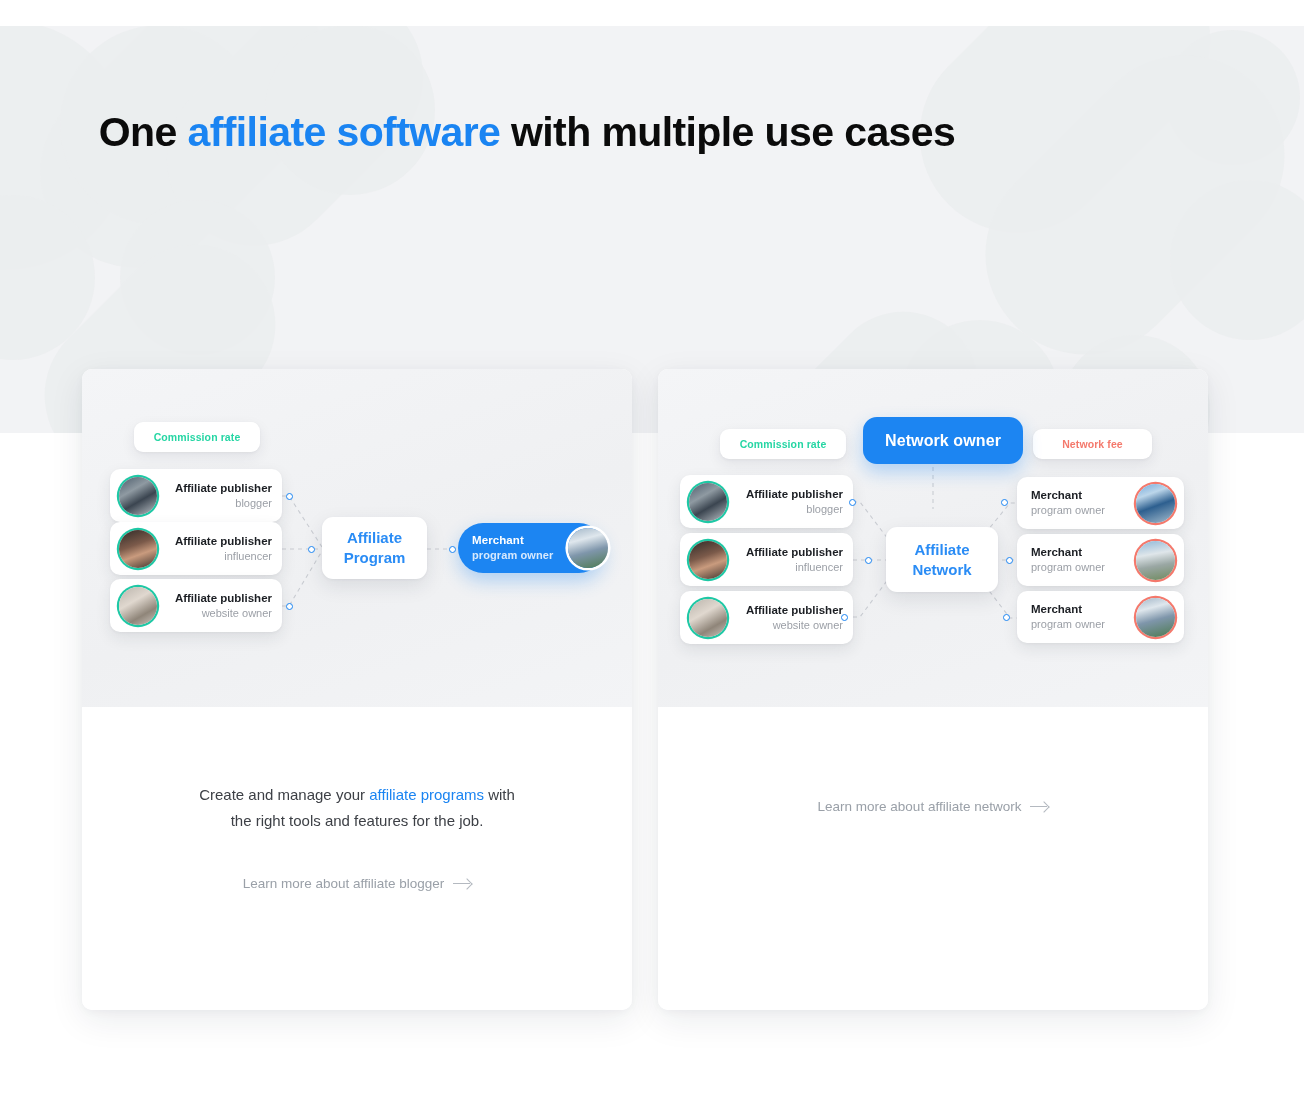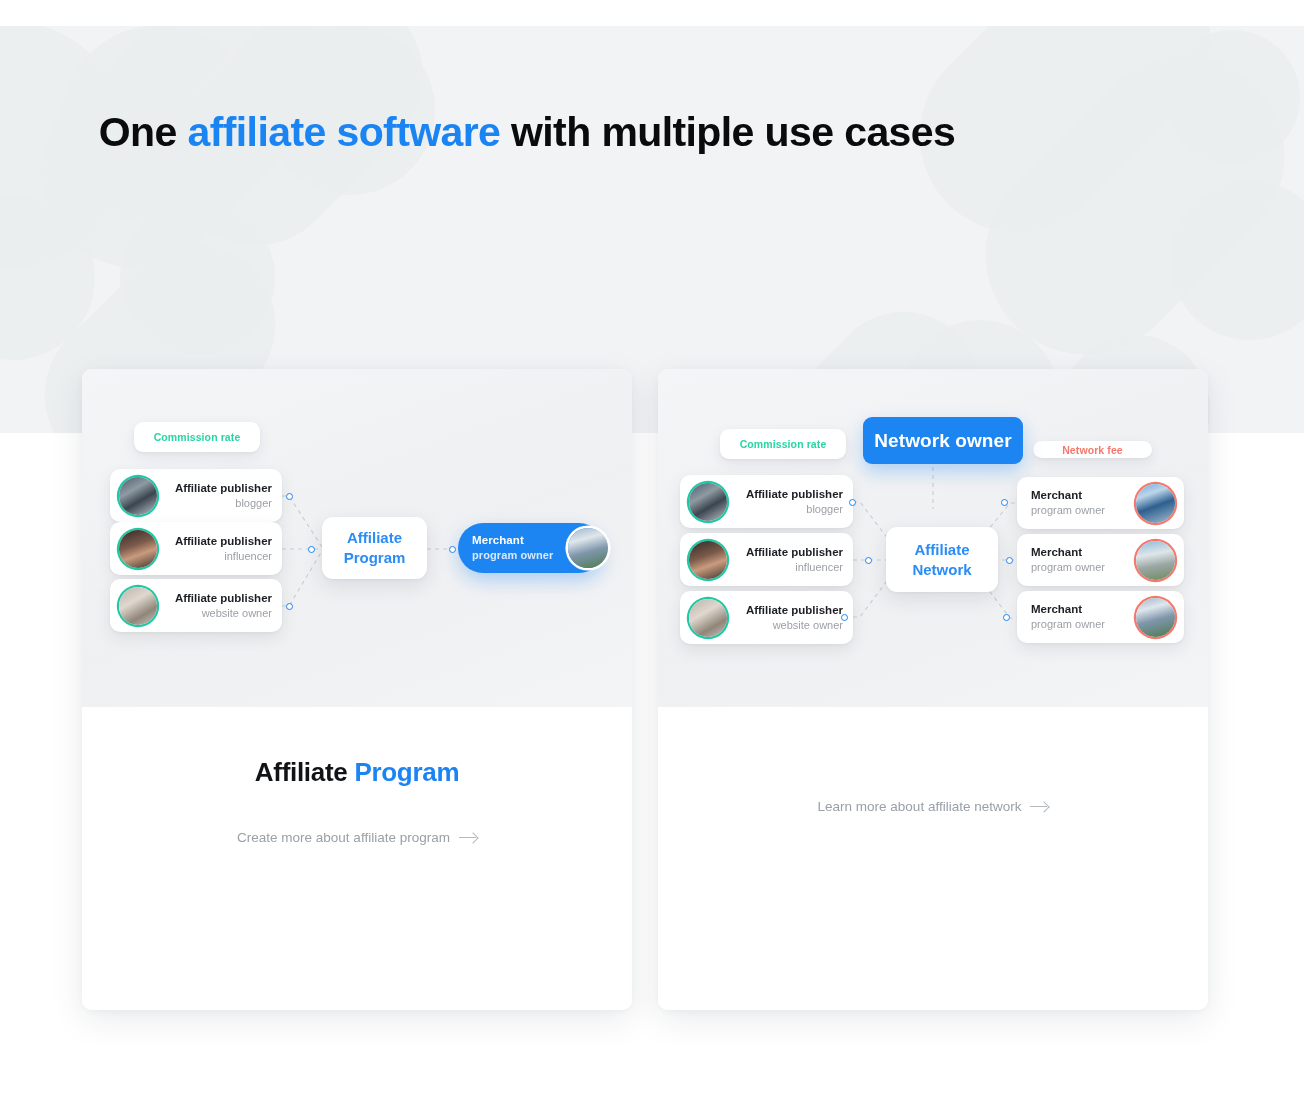--- a/index.html
+++ b/index.html
@@ -115,22 +115,22 @@
     position: absolute;
     background: #ffffff;
     border-radius: 9px;
     box-shadow: 0 5px 14px rgba(32,40,60,.08), 0 1px 3px rgba(32,40,60,.05);
     display: flex; align-items: center; justify-content: center;
     font-size: 10.5px; font-weight: 700; letter-spacing: .1px;
   }
   .pill.commission { color: #26d6a4; }
   .pill.fee { color: #f4796c; }
   .pill.owner {
-    background: #1c85f2; color: #ffffff; font-size: 19px; font-weight: 700;
-    border-radius: 9px;
+    background: #1c85f2; color: #ffffff; font-size: 16px; font-weight: 700;
+    border-radius: 14px;
     box-shadow: 0 8px 18px rgba(28,133,242,.30);
   }
   .hub {
     position: absolute; background: #fff; border-radius: 11px;
     box-shadow: 0 7px 20px rgba(32,40,60,.10), 0 1px 3px rgba(32,40,60,.05);
     display: flex; flex-direction: column; align-items: center; justify-content: center;
     color: #2a8cf5; font-weight: 700; font-size: 15px; line-height: 20px;
     text-align: center;
   }
   .avatar {
@@ -240,25 +240,25 @@
           <div class="avatar white" style="width:40px;height:40px;margin-left:auto;margin-right:-4px;background-image:linear-gradient(165deg,#9fb4c6 0%,#dfe7ed 30%,#7f96ab 58%,#4c7a4f 100%);"></div>
         </div>
 
         <div class="dot" style="left:204px;top:124px;"></div>
         <div class="dot" style="left:226px;top:177px;"></div>
         <div class="dot" style="left:204px;top:234px;"></div>
         <div class="dot" style="left:367px;top:177px;"></div>
       </div>
 
       <div class="card-body">
-        <div class="card-title">
-          <span>Affiliate </span><span class="accent">Program</span>
-        </div>
+        <p class="card-desc">
+          <span>Create and manage your </span><span class="link">affiliate programs</span><span> with the right tools and features for the job.</span>
+        </p>
         <a class="card-link">
-          <span>Create more about affiliate program</span>
+          <span>Learn more about affiliate blogger</span>
           <span class="arrow"></span>
         </a>
       </div>
     </div>
 
     <div class="card">
       <div class="card-visual">
 
         <svg class="links" width="550" height="338">
           <line x1="275" y1="66" x2="275" y2="140"></line>
@@ -266,21 +266,21 @@
           <path d="M195 191 L240 191"></path>
           <path d="M195 248 L202 248 L240 197"></path>
           <path d="M312 183 L352 134 L360 134"></path>
           <path d="M312 191 L360 191"></path>
           <path d="M312 197 L352 249 L360 249"></path>
         </svg>
 
         <div class="pill commission" style="left:62px;top:60px;width:126px;height:30px;">
           <span>Commission rate</span>
         </div>
-        <div class="pill fee" style="left:375px;top:72px;width:119px;height:17px;">
+        <div class="pill fee" style="left:375px;top:60px;width:119px;height:30px;">
           <span>Network fee</span>
         </div>
         <div class="pill owner" style="left:205px;top:48px;width:160px;height:47px;">
           <span>Network owner</span>
         </div>
 
         <div class="node" style="left:22px;top:106px;width:173px;height:53px;padding-left:9px;gap:10px;">
           <div class="avatar teal" style="width:38px;height:38px;background-image:linear-gradient(150deg,#4a5a6a 0%,#8f9aa2 35%,#3b4550 60%,#c0c6cb 100%);"></div>
           <div class="ntext right" style="margin-left:auto;margin-right:10px;">
             <span class="t1">Affiliate publisher</span>

